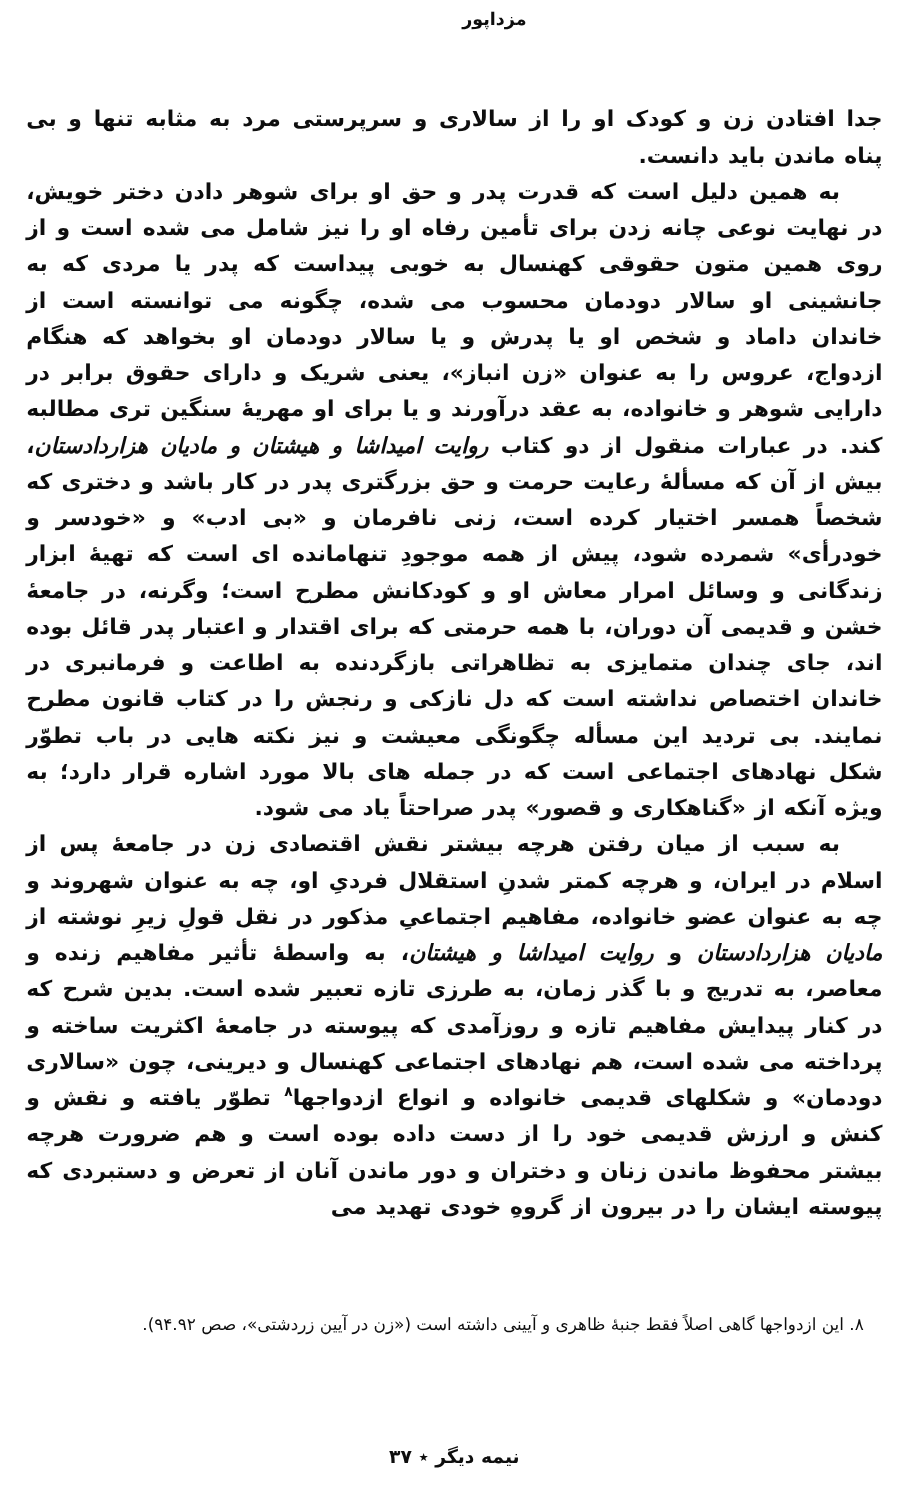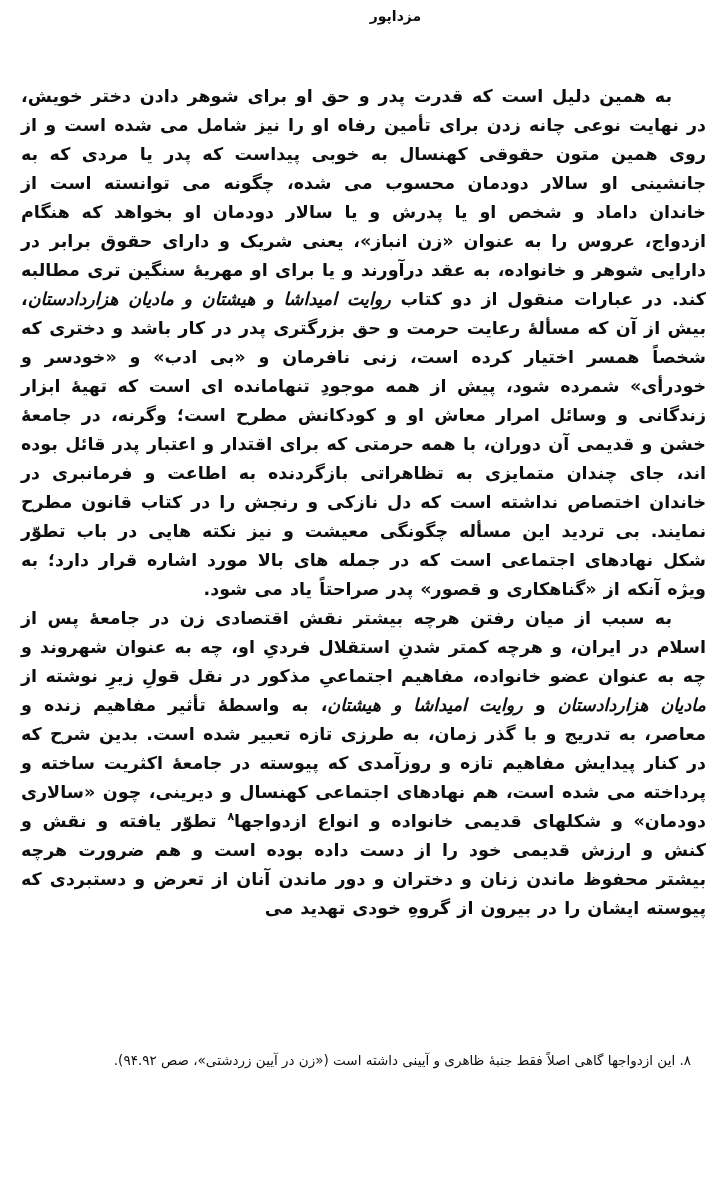--- a/index.html
+++ b/index.html
@@ -82,23 +82,25 @@
 </style>
 </head>
 <body>
 
 <div class="page">
 
   <div class="running-head">مزداپور</div>
 
   <div class="body-text">
 
+    <p><span>جدا افتادن زن و کودک او را از سالاری و سرپرستی مرد به مثابه تنها و بی پناه ماندن باید دانست.</span></p>
 
     <p class="indent"><span>به همین دلیل است که قدرت پدر و حق او برای شوهر دادن دختر خویش، در نهایت نوعی چانه زدن برای تأمین رفاه او را نیز شامل می شده است و از روی همین متون حقوقی کهنسال به خوبی پیداست که پدر یا مردی که به جانشینی او سالار دودمان محسوب می شده، چگونه می توانسته است از خاندان داماد و شخص او یا پدرش و یا سالار دودمان او بخواهد که هنگام ازدواج، عروس را به عنوان «زن انباز»، یعنی شریک و دارای حقوق برابر در دارایی شوهر و خانواده، به عقد درآورند و یا برای او مهریهٔ سنگین تری مطالبه کند. در عبارات منقول از دو کتاب </span><span class="italic">روایت امیداشا و هیشتان و مادیان هزاردادستان</span><span>، بیش از آن که مسألهٔ رعایت حرمت و حق بزرگتری پدر در کار باشد و دختری که شخصاً همسر اختیار کرده است، زنی نافرمان و «بی ادب» و «خودسر و خودرأی» شمرده شود، پیش از همه موجودِ تنهامانده ای است که تهیهٔ ابزار زندگانی و وسائل امرار معاش او و کودکانش مطرح است؛ وگرنه، در جامعهٔ خشن و قدیمی آن دوران، با همه حرمتی که برای اقتدار و اعتبار پدر قائل بوده اند، جای چندان متمایزی به تظاهراتی بازگردنده به اطاعت و فرمانبری در خاندان اختصاص نداشته است که دل نازکی و رنجش را در کتاب قانون مطرح نمایند. بی تردید این مسأله چگونگی معیشت و نیز نکته هایی در باب تطوّر شکل نهادهای اجتماعی است که در جمله های بالا مورد اشاره قرار دارد؛ به ویژه آنکه از «گناهکاری و قصور» پدر صراحتاً یاد می شود.</span></p>
 
     <p class="indent"><span>به سبب از میان رفتن هرچه بیشتر نقش اقتصادی زن در جامعهٔ پس از اسلام در ایران، و هرچه کمتر شدنِ استقلال فردیِ او، چه به عنوان شهروند و چه به عنوان عضو خانواده، مفاهیم اجتماعیِ مذکور در نقل قولِ زیرِ نوشته از </span><span class="italic">مادیان هزاردادستان</span><span> و </span><span class="italic">روایت امیداشا و هیشتان</span><span>، به واسطهٔ تأثیر مفاهیم زنده و معاصر، به تدریج و با گذر زمان، به طرزی تازه تعبیر شده است. بدین شرح که در کنار پیدایش مفاهیم تازه و روزآمدی که پیوسته در جامعهٔ اکثریت ساخته و پرداخته می شده است، هم نهادهای اجتماعی کهنسال و دیرینی، چون «سالاری دودمان» و شکلهای قدیمی خانواده و انواع ازدواجها</span><span class="fn-marker-sup">۸</span><span> تطوّر یافته و نقش و کنش و ارزش قدیمی خود را از دست داده بوده است و هم ضرورت هرچه بیشتر محفوظ ماندن زنان و دختران و دور ماندن آنان از تعرض و دستبردی که پیوسته ایشان را در بیرون از گروهِ خودی تهدید می</span></p>
 
   </div>
 
   <div class="footnote"><span>۸. این ازدواجها گاهی اصلاً فقط جنبهٔ ظاهری و آیینی داشته است («زن در آیین زردشتی»، صص ۹۴.۹۲).</span></div>
 
+  <div class="page-footer">نیمه دیگر ٭ ۳۷</div>
 
 </div>
 
 </body></html>

